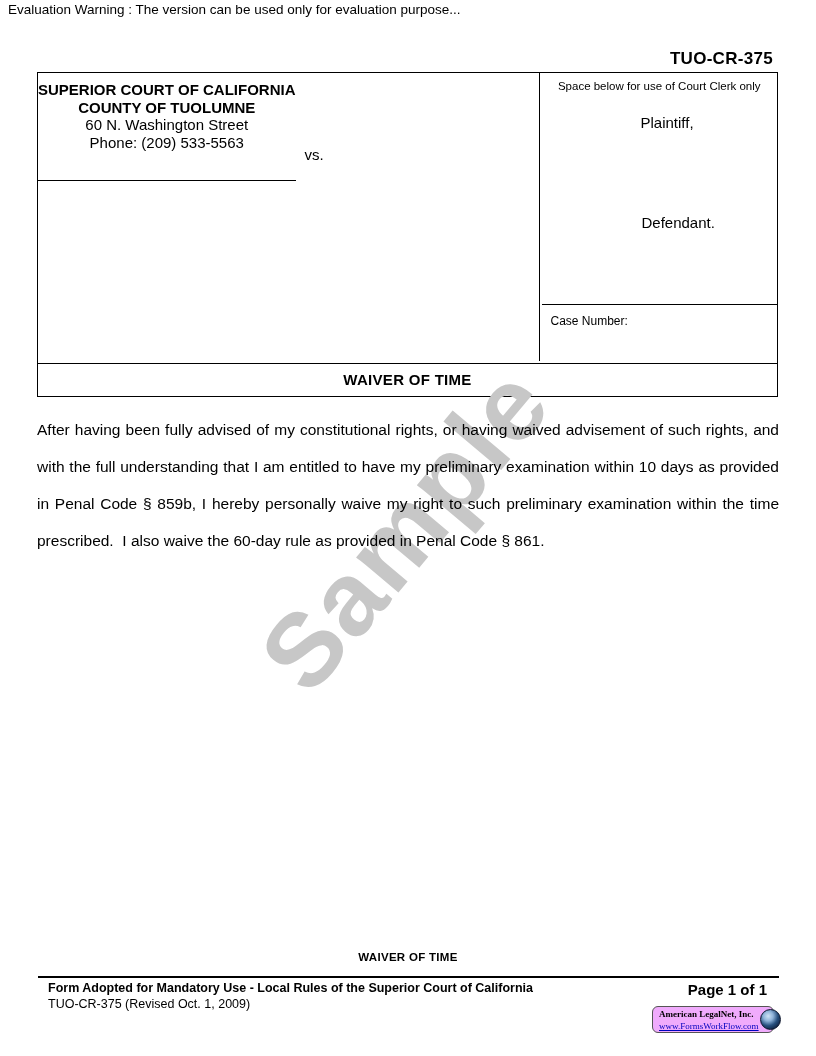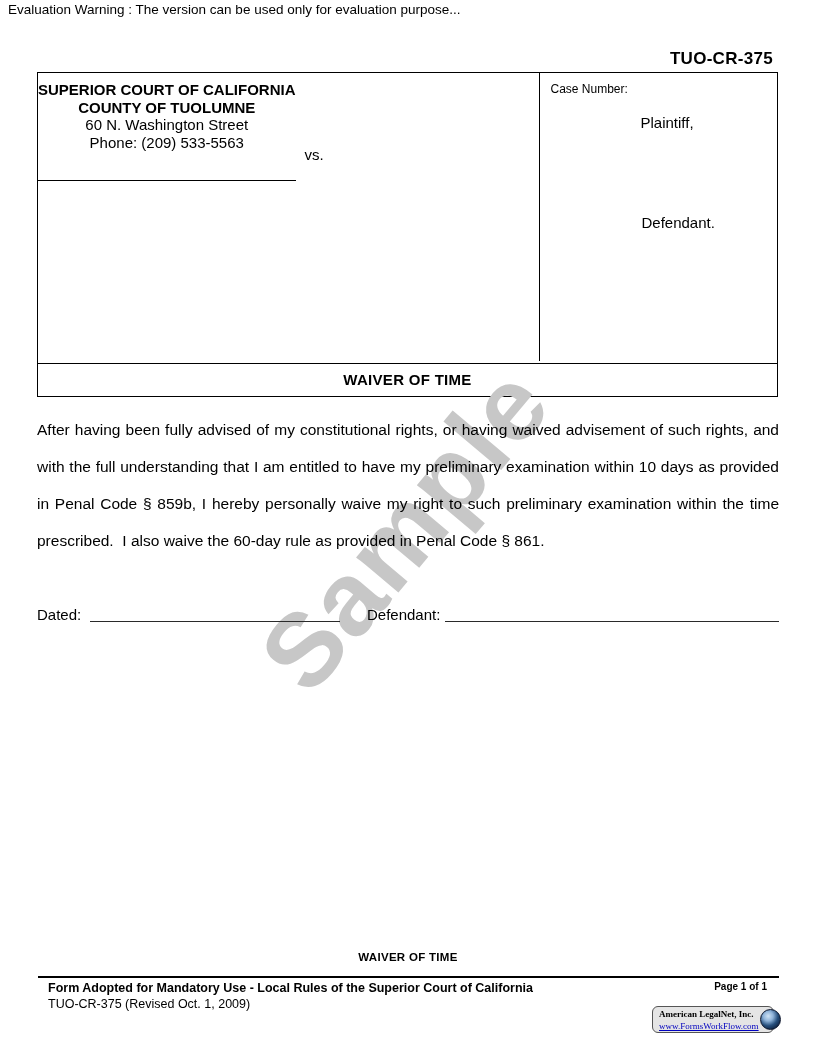--- a/index.html
+++ b/index.html
@@ -110,31 +110,31 @@
   .footer-rule {
     position: absolute; left: 38px; top: 976px; width: 741px; height: 2px;
     background: #000;
   }
   .footer-line1 {
     position: absolute; left: 48px; top: 981px; width: 719px;
     display: flex; justify-content: space-between;
     font-size: 12.5px;
     font-weight: bold;
   }
-  .footer-line1 .page-num { font-size: 10px; }
+  .footer-line1 .page-num { font-size: 15px; }
   .footer-line2 {
     position: absolute; left: 48px; top: 997px;
     font-size: 12.5px;
   }
 
   
   .aln-logo {
     position: absolute; left: 652px; top: 1006px; width: 122px; height: 27px;
     border: 1px solid #555; border-radius: 6px;
-    background: #e5e5e5;
+    background: #f0abfc;
     display: flex; align-items: center;
     padding: 2px 3px 2px 6px;
   }
   .aln-text { flex: 1; line-height: 10px; }
   .aln-company {
     font-family: "Liberation Serif", serif;
     font-weight: bold; font-size: 9px; white-space: nowrap;
   }
   .aln-link {
     font-family: "Liberation Serif", serif;
@@ -165,40 +165,37 @@
         <div>60 N. Washington Street</div>
         <div>Phone: (209) 533-5563</div>
       </div>
       <div class="party-cell">
         <div class="plaintiff-label">Plaintiff,</div>
         <div class="vs-label">vs.</div>
         <div class="defendant-label">Defendant.</div>
       </div>
     </div>
     <div class="right-col">
+      <div class="clerk-space">
+        <div class="clerk-label">Space below for use of Court Clerk only</div>
+      </div>
       <div class="case-number">
         <span>Case Number:</span>
         <span></span>
       </div>
     </div>
     <div class="title-bar">
       <span>WAIVER OF TIME</span>
     </div>
   </div>
 
   <div class="watermark">Sample</div>
 
   <div class="body-text">After having been fully advised of my constitutional rights, or having waived advisement of such rights, and with the full understanding that I am entitled to have my preliminary examination within 10 days as provided in Penal Code § 859b, I hereby personally waive my right to such preliminary examination within the time prescribed.  I also waive the 60-day rule as provided in Penal Code § 861.</div>
 
-  <div class="sig-row">
-    <span class="lbl lbl-dated">Dated:</span>
-    <span class="fill-line dated-line"></span>
-    <span class="lbl lbl-def">Defendant:</span>
-    <span class="fill-line def-line"></span>
-  </div>
 
   <div class="footer-title">WAIVER OF TIME</div>
 
   <div class="footer-rule"></div>
 
   <div class="footer-line1">
     <span>Form Adopted for Mandatory Use - Local Rules of the Superior Court of California</span>
     <span class="page-num">Page 1 of 1</span>
   </div>
   <div class="footer-line2">TUO-CR-375 (Revised Oct. 1, 2009)</div>

